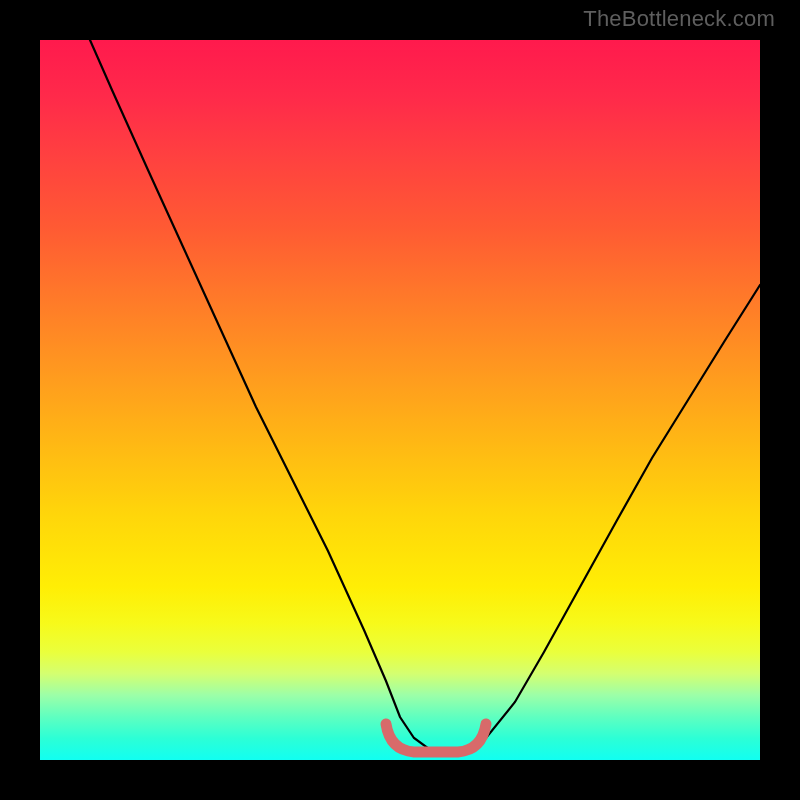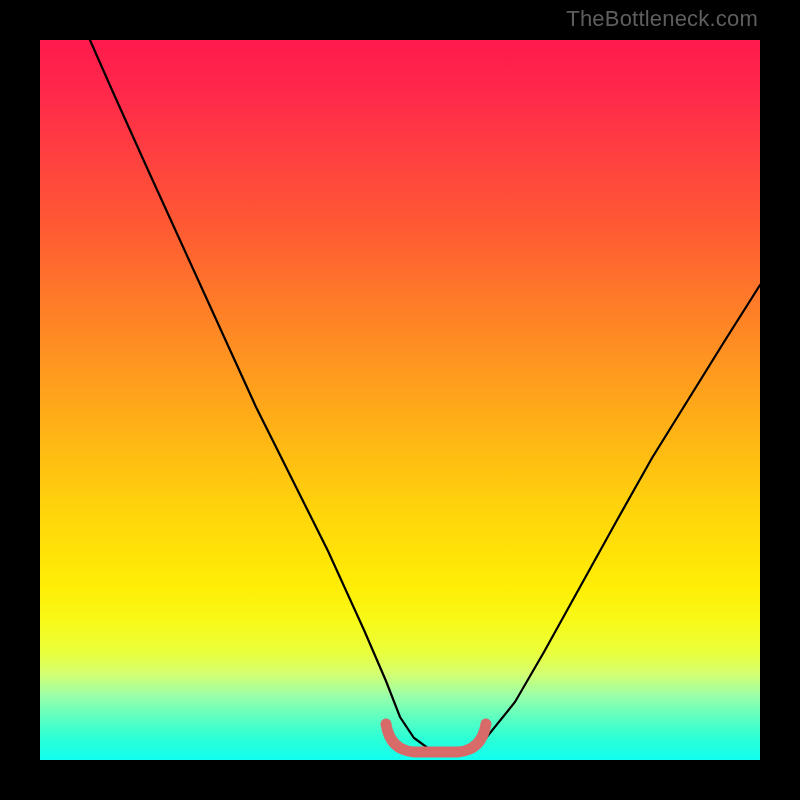--- a/index.html
+++ b/index.html
@@ -45,21 +45,21 @@
   .svg-layer {
     position: absolute;
     inset: 0;
     width: 720px;
     height: 720px;
     display: block;
   }
   .watermark {
     position: absolute;
     top: 6px;
-    right: 42px;
+    right: 25px;
     color: #5e5e5e;
     font-size: 22px;
     letter-spacing: 0.2px;
     user-select: none;
   }
 </style>
 </head>
 <body>
 
 <div class="frame">

